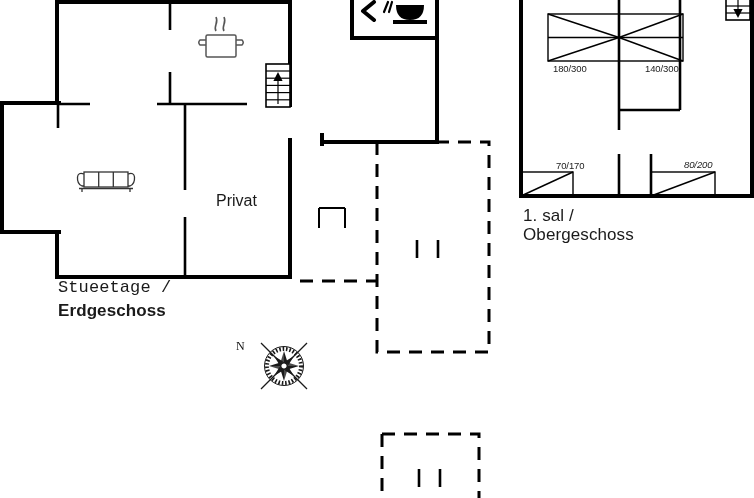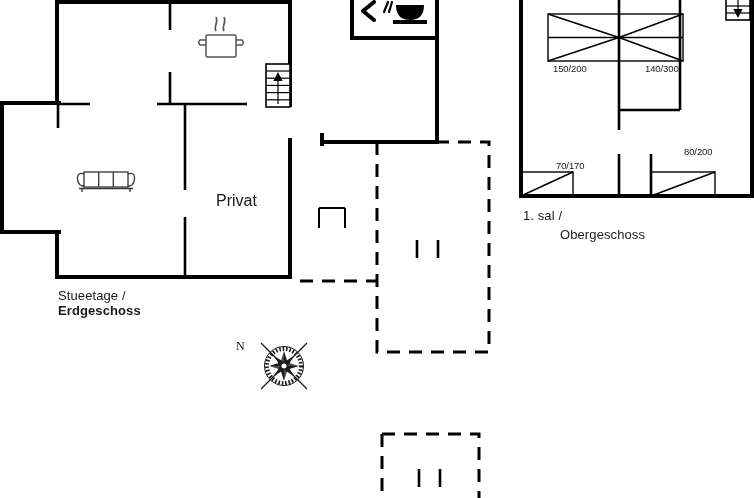--- a/index.html
+++ b/index.html
@@ -16,21 +16,21 @@
     overflow: hidden;
   }
   #plan svg {
     position: absolute;
     top: 0;
     left: 0;
   }
   .floor-label {
     position: absolute;
     font-family: "Liberation Sans", sans-serif;
-    font-size: 13px;
+    font-size: 17px;
     color: #1a1a1a;
     line-height: 15px;
     white-space: pre;
     letter-spacing: 0.1px;
   }
   .room-label {
     position: absolute;
     font-family: "Liberation Sans", sans-serif;
     font-size: 16px;
     color: #1a1a1a;
@@ -250,26 +250,26 @@
       <line x1="726" y1="6" x2="750" y2="6" stroke="#000" stroke-width="1.2"></line>
       <line x1="726" y1="13" x2="750" y2="13" stroke="#000" stroke-width="1.2"></line>
       <line x1="738" y1="-18" x2="738" y2="10" stroke="#000" stroke-width="1.2"></line>
       <polygon points="738,18 742.6,9 733.4,9" fill="#000"></polygon>
     </g>
 
   </svg>
 
   <div class="room-label" style="left:216px; top:192px;">Privat</div>
 
-  <div class="floor-label" style="left:58px; top:288px;">Stueetage /</div>
+  <div class="floor-label" style="left:58px; top:280px;font-family:Liberation Mono, monospace;">Stueetage /</div>
   <div class="floor-label" style="left:58px; top:303px;font-weight:bold;">Erdgeschoss</div>
 
   <div class="floor-label" style="left:523px; top:208px;">1. sal /</div>
-  <div class="floor-label" style="left:523px; top:227px;margin-left:37px;">Obergeschoss</div>
-
-  <div class="bed-label" style="left:553px; top:63px;">150/200</div>
+  <div class="floor-label" style="left:523px; top:227px;">Obergeschoss</div>
+
+  <div class="bed-label" style="left:553px; top:63px;">180/300</div>
   <div class="bed-label" style="left:645px; top:63px;">140/300</div>
   <div class="bed-label" style="left:556px; top:160px;">70/170</div>
-  <div class="bed-label" style="left:684px; top:146px;">80/200</div>
+  <div class="bed-label" style="left:684px; top:159px;font-style:italic;">80/200</div>
 
   <div class="compass-n" style="left:236px; top:339px;">N</div>
 
 </div>
 
 </body></html>

